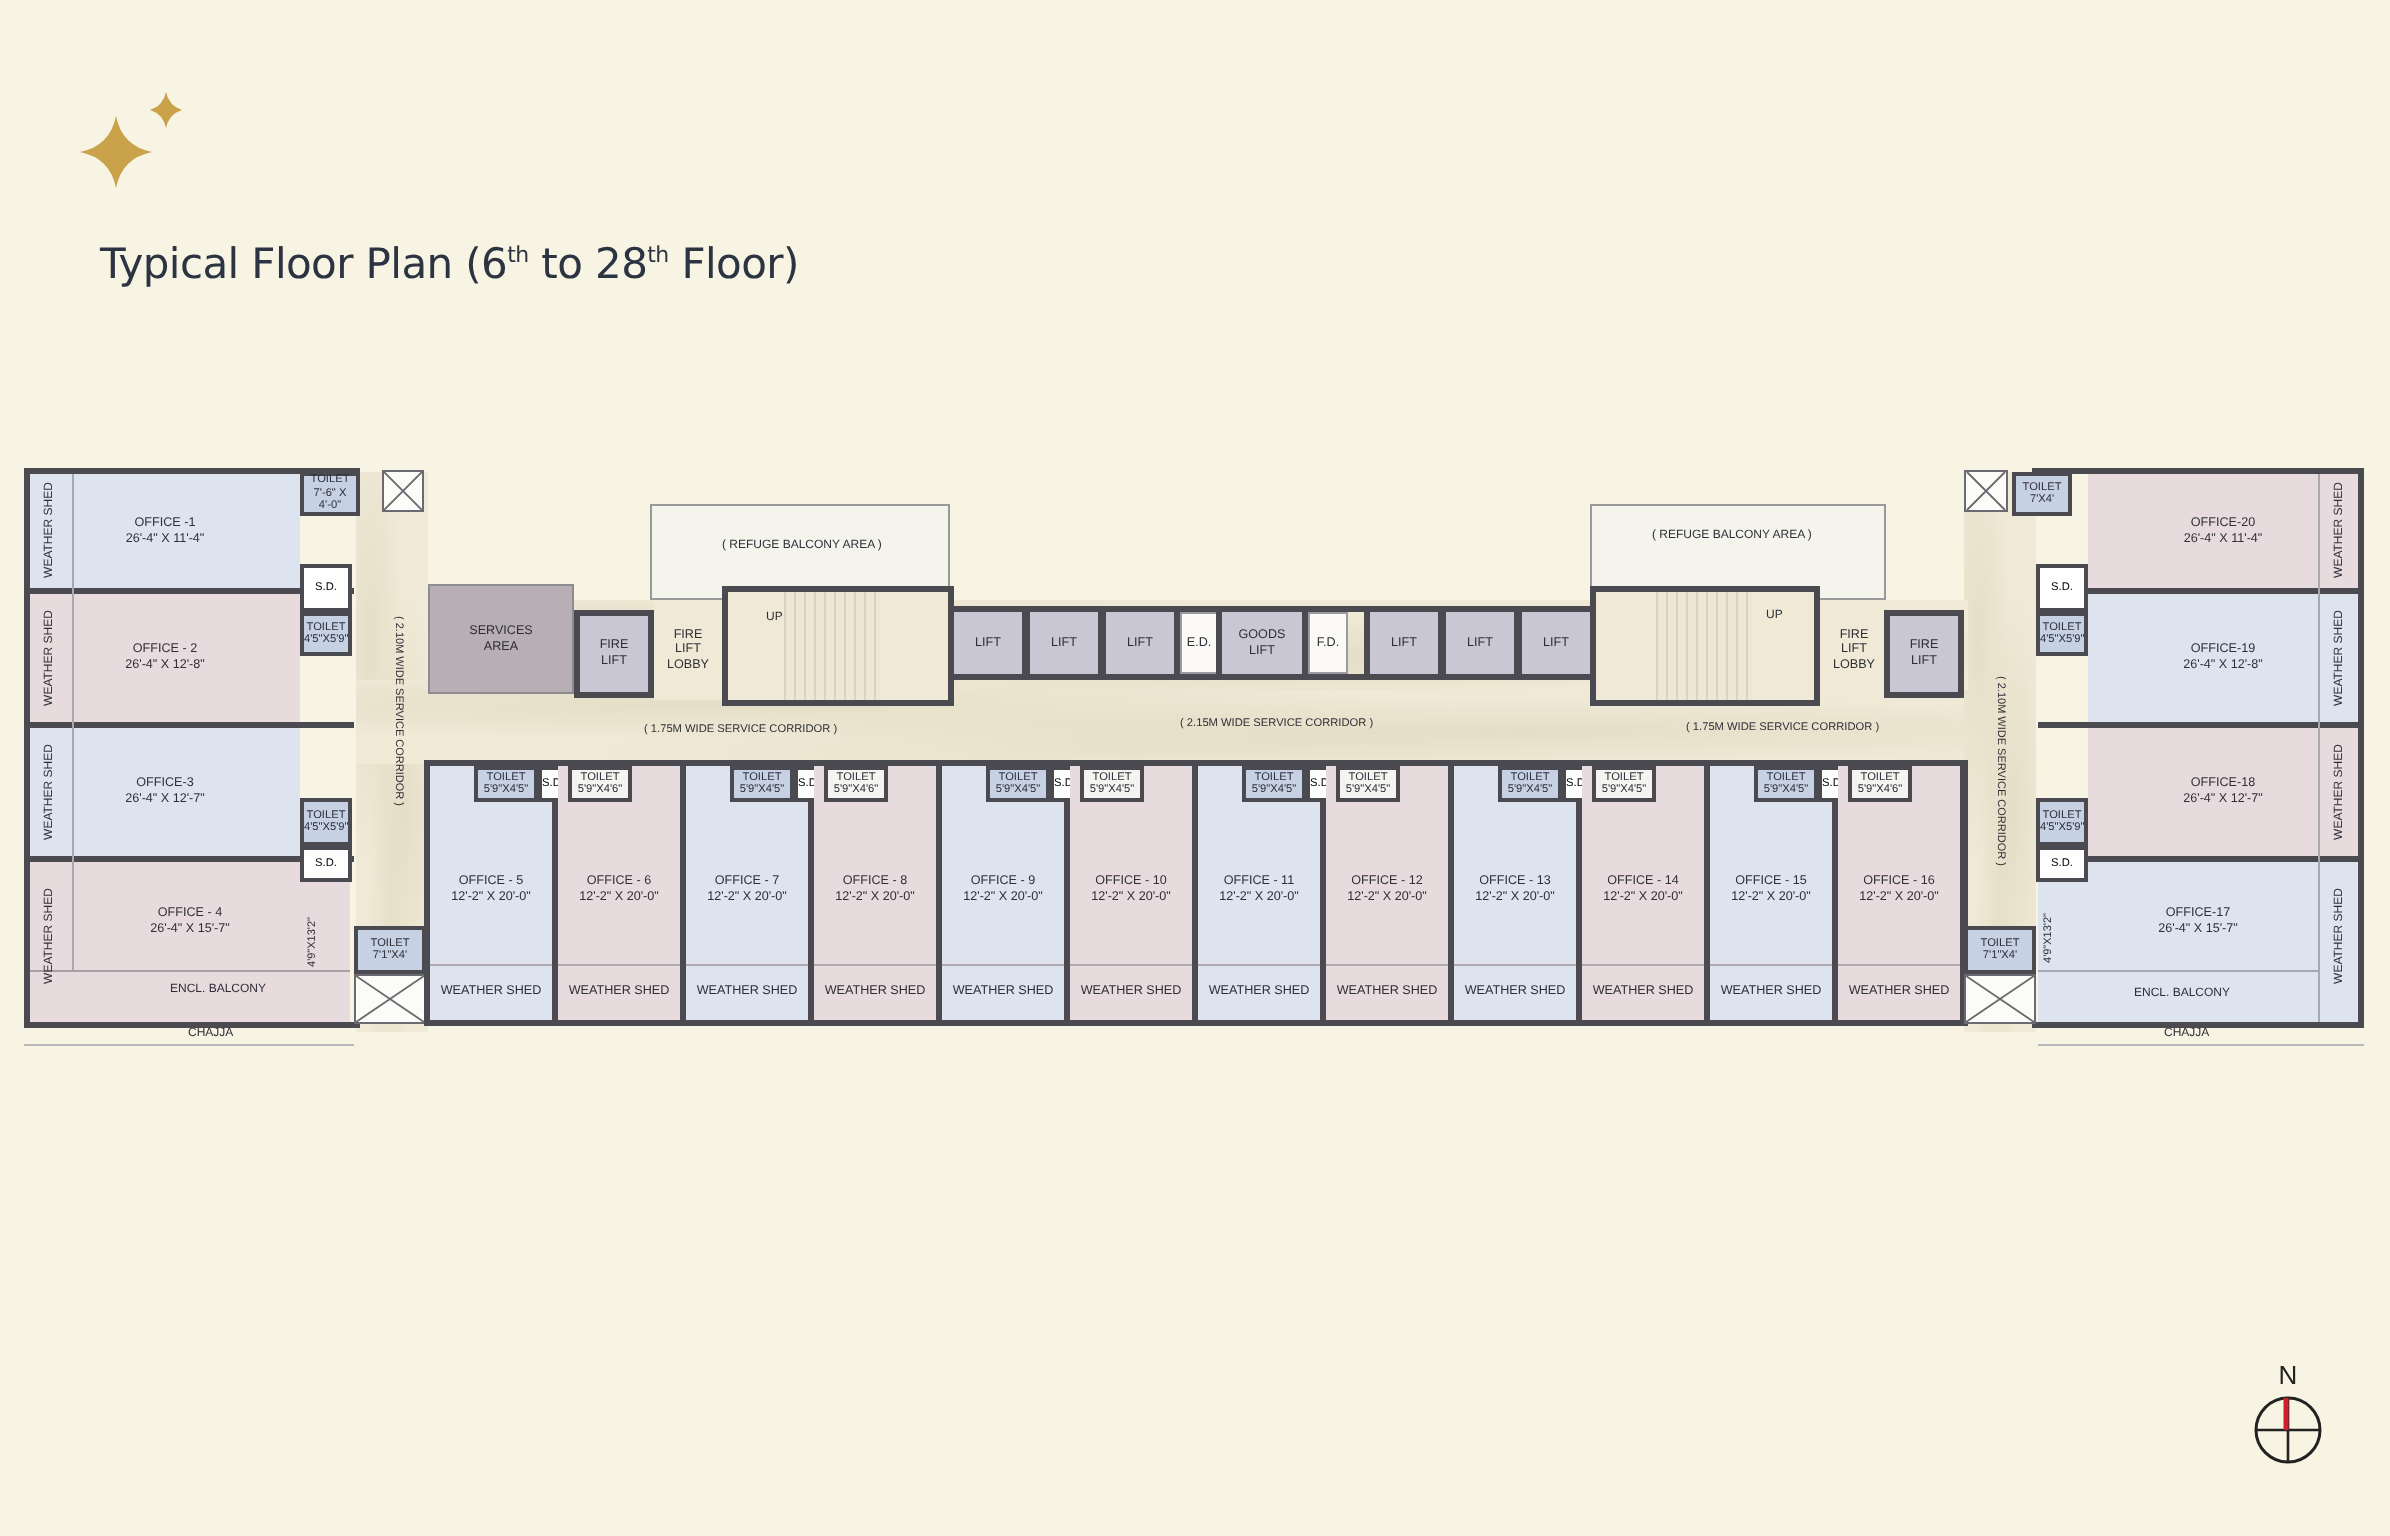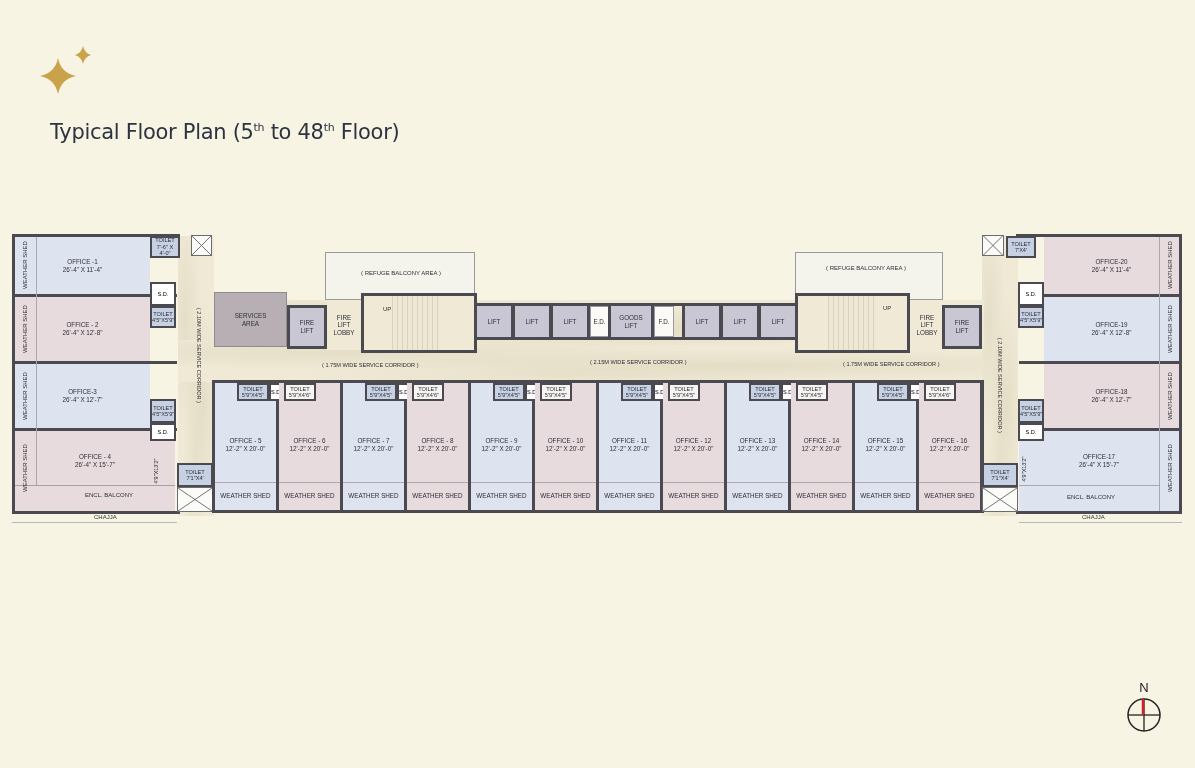--- a/index.html
+++ b/index.html
@@ -64,21 +64,21 @@
   .compass { left: 1124px; top: 680px; width: 40px; height: 60px; }
 </style>
 </head>
 <body>
 
 <svg class="abs sparkle" viewBox="0 0 70 70">
   <path d="M30 18 Q33 33 48 36 Q33 39 30 54 Q27 39 12 36 Q27 33 30 18 Z" fill="#c9a24a"></path>
   <path d="M55 6 Q56.5 13 63 15 Q56.5 17 55 24 Q53.5 17 47 15 Q53.5 13 55 6 Z" fill="#c9a24a"></path>
 </svg>
 <div class="abs title">
-  <span>Typical Floor Plan (5</span><sup>th</sup><span> to 48</span><sup>th</sup><span> Floor)</span>
+  <span>Typical Floor Plan (6</span><sup>th</sup><span> to 28</span><sup>th</sup><span> Floor)</span>
 </div>
 
 <div class="abs plan">
 
   <div class="corr" style="left:178px;top:236px;width:36px;height:280px;"></div>
   <div class="corr" style="left:178px;top:340px;width:840px;height:42px;"></div>
   <div class="corr" style="left:982px;top:236px;width:36px;height:280px;"></div>
   <div class="corr" style="left:214px;top:300px;width:770px;height:45px;"></div>
 
   <div class="wall" style="left:12px;top:234px;width:168px;height:3px;"></div>

